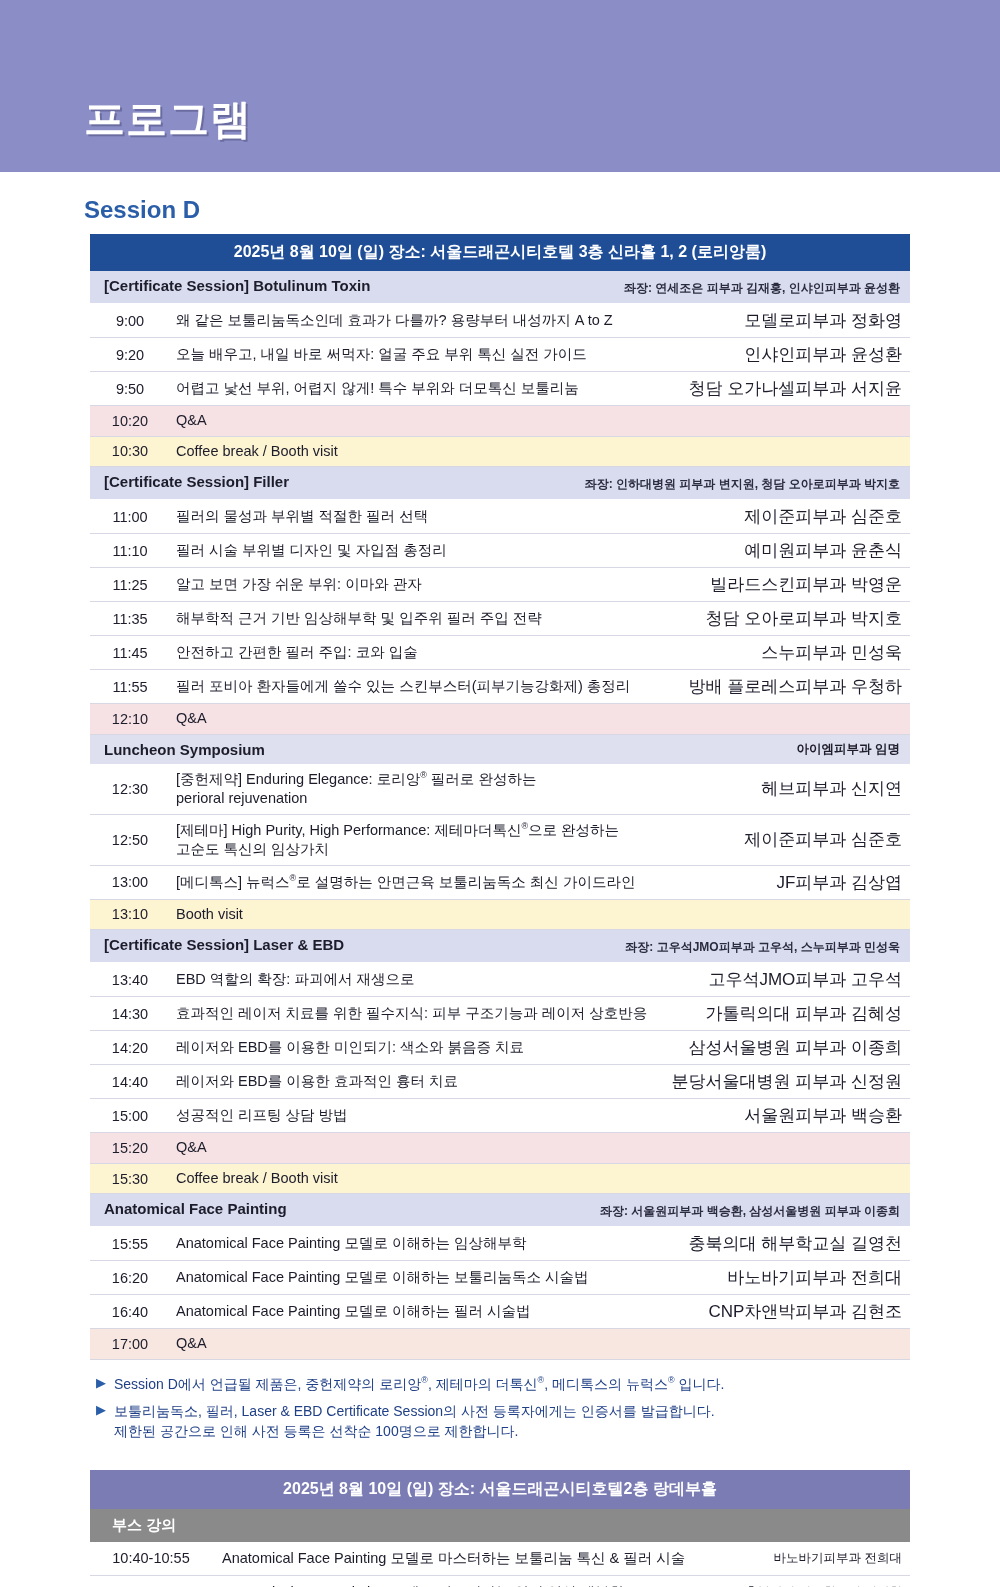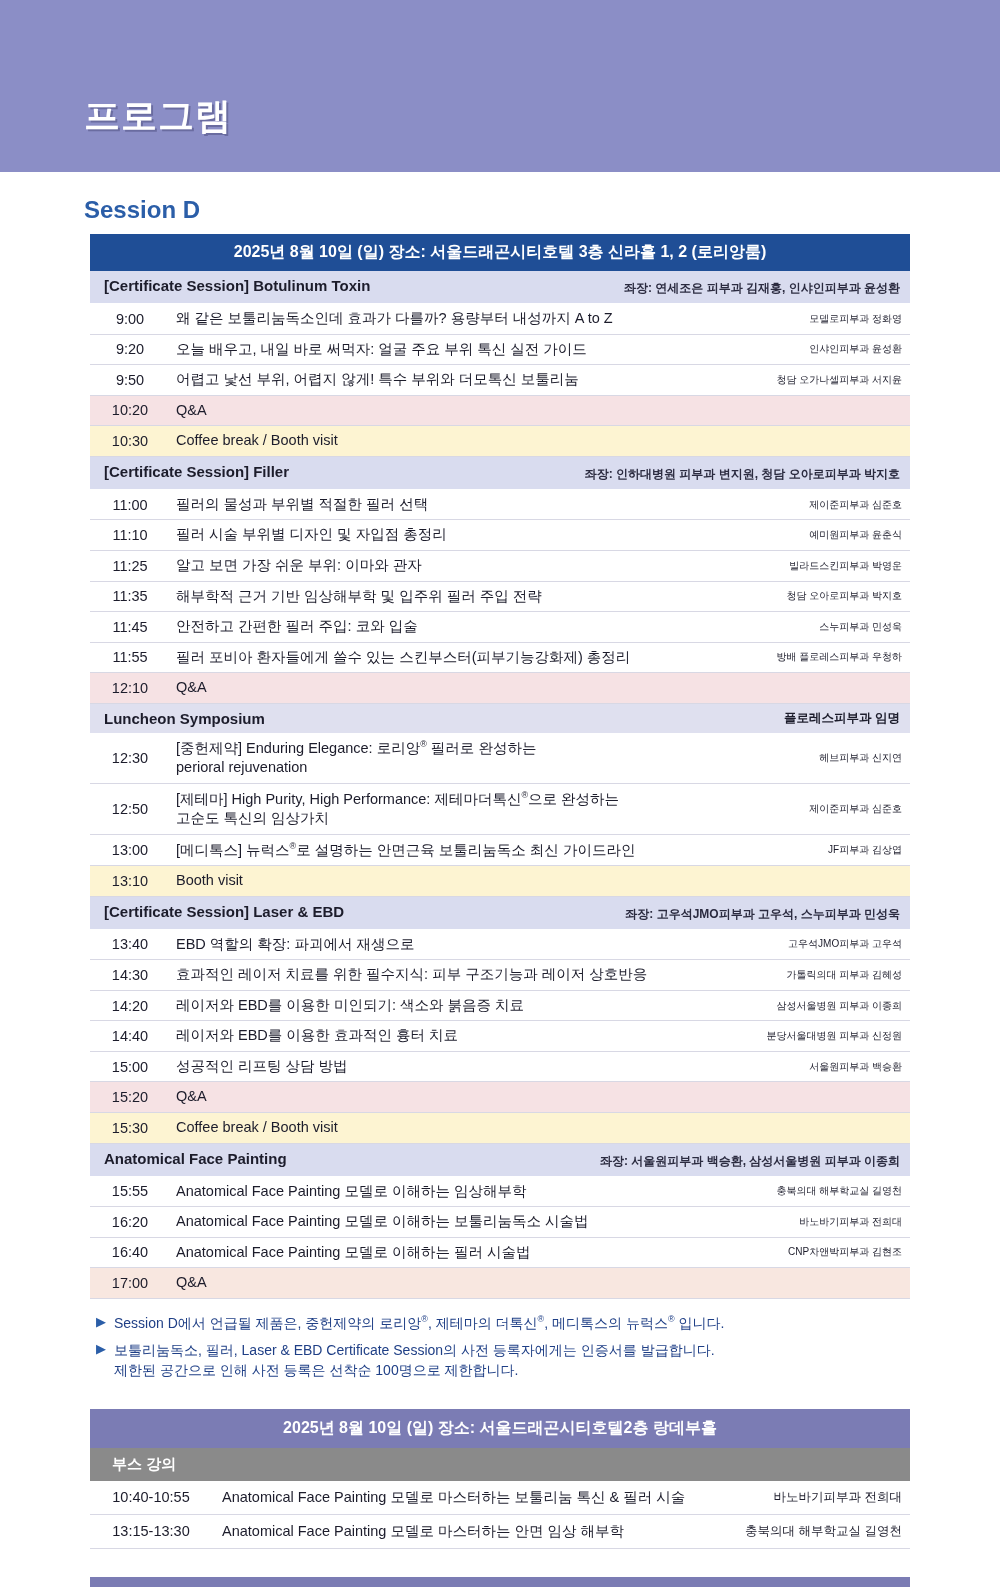--- a/index.html
+++ b/index.html
@@ -21,21 +21,21 @@
   
   .banner {
     height: 172px;
     background: #8b8ec6;
     position: relative;
   }
   .banner-title {
     position: absolute;
     left: 84px;
     top: 92px;
-    font-size: 36px;
+    font-size: 41px;
     font-weight: bold;
     color: #ffffff;
     letter-spacing: 1px;
     text-shadow: 2px 2px 0 rgba(80,80,130,0.55);
   }
   
   .session-title {
     margin: 24px 0 10px 84px;
     color: #2b5ea8;
     font-size: 24px;
@@ -96,21 +96,21 @@
     font-size: 14.5px;
     white-space: nowrap;
   }
   td.topic {
     padding-left: 6px;
     font-size: 14.5px;
     line-height: 1.35;
   }
   td.speaker {
     text-align: right;
-    font-size: 10px;
+    font-size: 17px;
     padding-right: 8px;
     white-space: nowrap;
     color: #1c1c2b;
   }
   tr.tint-pink td { background: #f6e2e4; }
   tr.tint-yellow td { background: #fdf4d2; }
   tr.tint-peach td { background: #f8e7e0; }
   tr.lunch-head td {
     background: #dfe0ef;
     font-weight: bold;
@@ -249,21 +249,21 @@
       <td class="speaker">방배 플로레스피부과 우청하</td>
     </tr>
     <tr class="row tint-pink">
       <td class="time">12:10</td>
       <td class="topic">Q&amp;A</td>
       <td class="speaker"></td>
     </tr>
 
     <tr class="lunch-head">
       <td colspan="2">Luncheon Symposium</td>
-      <td class="speaker">플로레스피부과 임명</td>
+      <td class="speaker">아이엠피부과 임명</td>
     </tr>
     <tr class="row">
       <td class="time">12:30</td>
       <td class="topic">
         <span>[중헌제약] Enduring Elegance: 로리앙</span><span class="sup">®</span><span> 필러로 완성하는</span><br>
         <span>perioral rejuvenation</span>
       </td>
       <td class="speaker">헤브피부과 신지연</td>
     </tr>
     <tr class="row">

